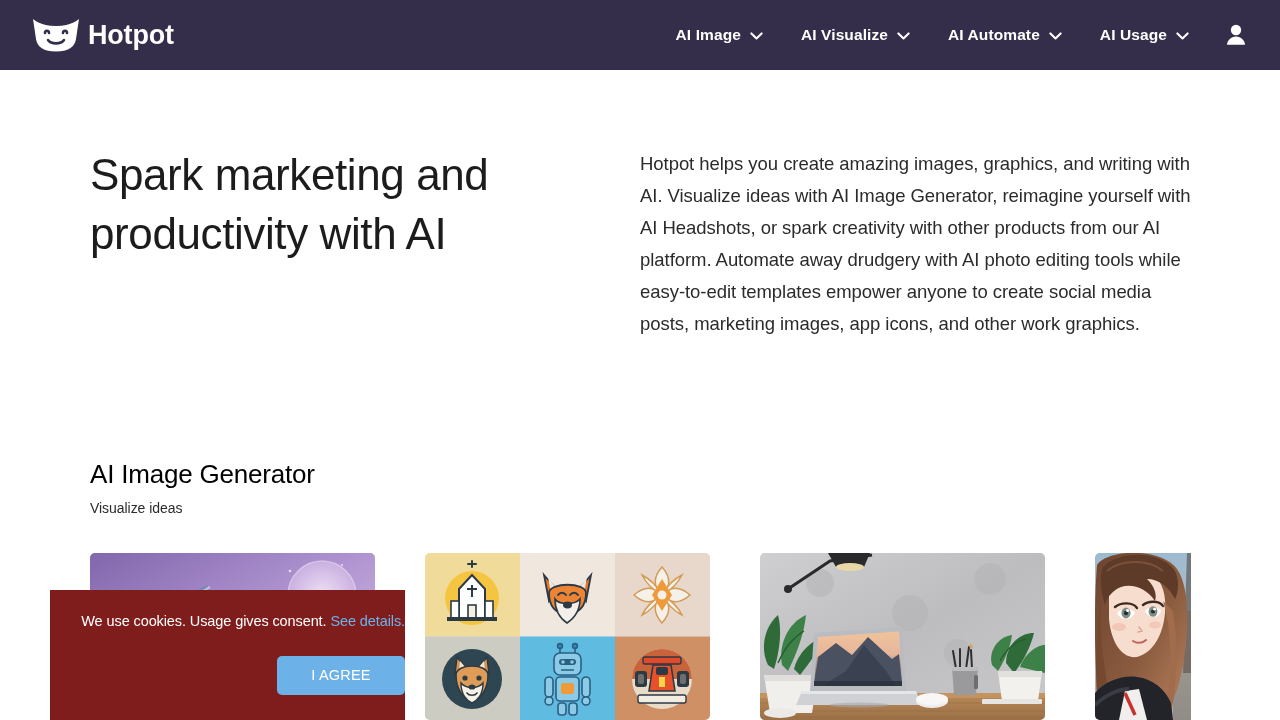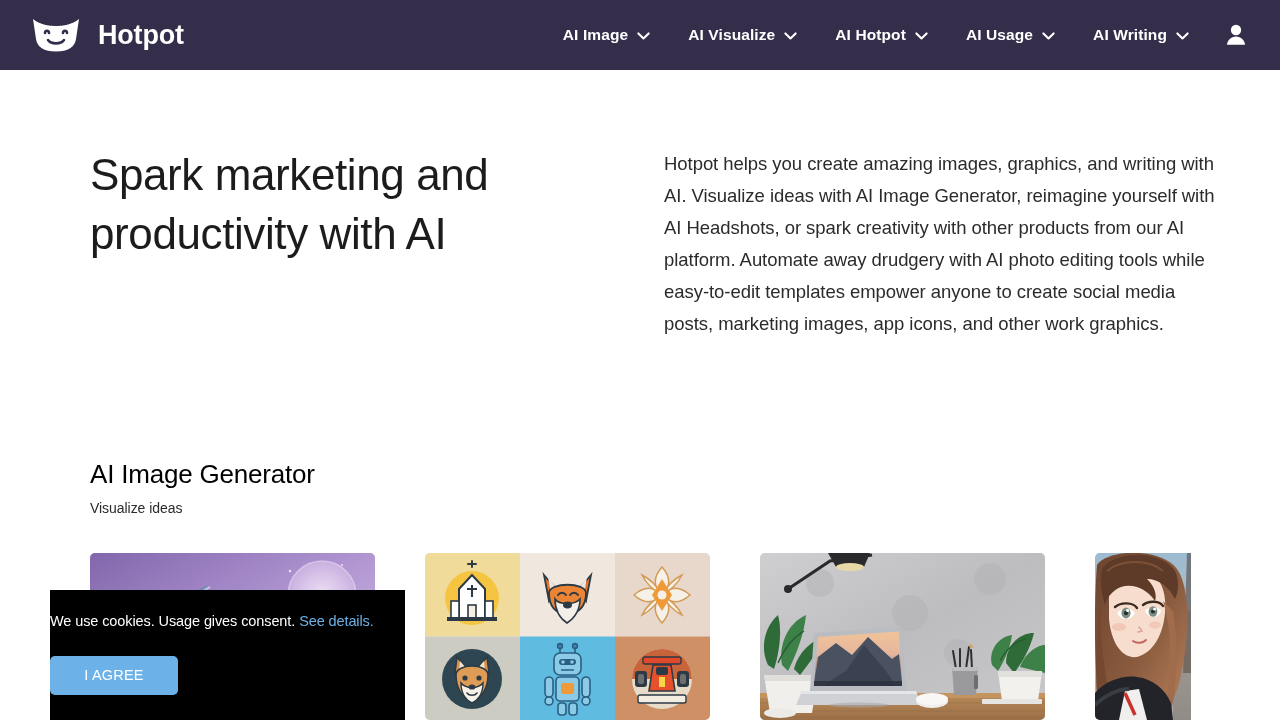--- a/index.html
+++ b/index.html
@@ -14,21 +14,21 @@
 
   
   .site-header {
     position: absolute; left: 0; top: 0;
     width: 1280px; height: 70px;
     background: #342E4A;
     display: flex; align-items: center;
   }
   .brand {
     position: absolute; left: 30px; top: 0; height: 70px;
-    display: flex; align-items: center; gap: 16px;
+    display: flex; align-items: center; gap: 6px;
     text-decoration: none;
   }
   .brand-mark { width: 52px; height: 36px; display: block; }
   .brand-name {
     color: #ffffff; font-size: 27px; font-weight: 700;
     letter-spacing: -0.2px; line-height: 1;
   }
 
   .main-nav {
     position: absolute; right: 72px; top: 0; height: 70px;
@@ -55,21 +55,21 @@
   .hero {
     position: absolute; left: 0; top: 70px; width: 1280px;
   }
   .hero-title {
     position: absolute; left: 90px; top: 76px;
     width: 470px;
     font-size: 44px; font-weight: 400; line-height: 1.33;
     color: #1c1c1c; letter-spacing: -0.4px;
   }
   .hero-body {
-    position: absolute; left: 664px; top: 78px;
+    position: absolute; left: 640px; top: 78px;
     width: 552px;
     font-size: 18.5px; font-weight: 400; line-height: 32px;
     color: #2b2b2b; letter-spacing: -0.05px;
   }
 
   
   .section-head { position: absolute; left: 90px; top: 458px; }
   .section-title {
     font-size: 26px; font-weight: 400; color: #000000;
     line-height: 1.3; letter-spacing: -0.2px;
@@ -91,22 +91,22 @@
     border-radius: 5px; overflow: hidden;
     position: relative; flex: none; cursor: pointer;
     background: #e9e9ee;
   }
   .thumb svg { display: block; width: 100%; height: 100%; }
 
   
   .cookie-banner {
     position: absolute; left: 50px; top: 590px;
     width: 355px; height: 130px;
-    background: #000000;
-    display: flex; flex-direction: column; align-items: flex-start;
+    background: #7f1d1d;
+    display: flex; flex-direction: column; align-items: flex-end;
     padding-top: 22px;
     z-index: 50;
   }
   .cookie-text {
     color: #ffffff; font-size: 14.5px; line-height: 1.3;
     letter-spacing: -0.1px; white-space: nowrap;
   }
   .cookie-link {
     color: #6CB2E8; text-decoration: none; cursor: pointer;
   }
@@ -149,45 +149,37 @@
     <div class="nav-item">
       <span>AI Visualize</span>
       <span>
         <svg class="chev" viewBox="0 0 13 8">
             <path d="M1.4 1.4 L6.5 6.4 L11.6 1.4" stroke="#ffffff" stroke-width="2.1" fill="none" stroke-linecap="round" stroke-linejoin="round"></path>
           </svg>
       </span>
     </div>
 
     <div class="nav-item">
-      <span>AI Hotpot</span>
+      <span>AI Automate</span>
       <span>
         <svg class="chev" viewBox="0 0 13 8">
             <path d="M1.4 1.4 L6.5 6.4 L11.6 1.4" stroke="#ffffff" stroke-width="2.1" fill="none" stroke-linecap="round" stroke-linejoin="round"></path>
           </svg>
       </span>
     </div>
 
     <div class="nav-item">
       <span>AI Usage</span>
       <span>
         <svg class="chev" viewBox="0 0 13 8">
             <path d="M1.4 1.4 L6.5 6.4 L11.6 1.4" stroke="#ffffff" stroke-width="2.1" fill="none" stroke-linecap="round" stroke-linejoin="round"></path>
           </svg>
       </span>
     </div>
 
-    <div class="nav-item">
-      <span>AI Writing</span>
-      <span>
-        <svg class="chev" viewBox="0 0 13 8">
-            <path d="M1.4 1.4 L6.5 6.4 L11.6 1.4" stroke="#ffffff" stroke-width="2.1" fill="none" stroke-linecap="round" stroke-linejoin="round"></path>
-          </svg>
-      </span>
-    </div>
 
   </nav>
 
   <div class="account-btn">
     <span>
       <svg class="account-icon" viewBox="0 0 22 24" aria-hidden="true">
         <circle cx="11" cy="7" r="5.2" fill="#ffffff"></circle>
         <path d="M11 13.6 C16 13.6, 19.6 17.4, 20 21.8 L2 21.8 C2.4 17.4, 6 13.6, 11 13.6 Z" fill="#ffffff"></path>
       </svg>
     </span>

